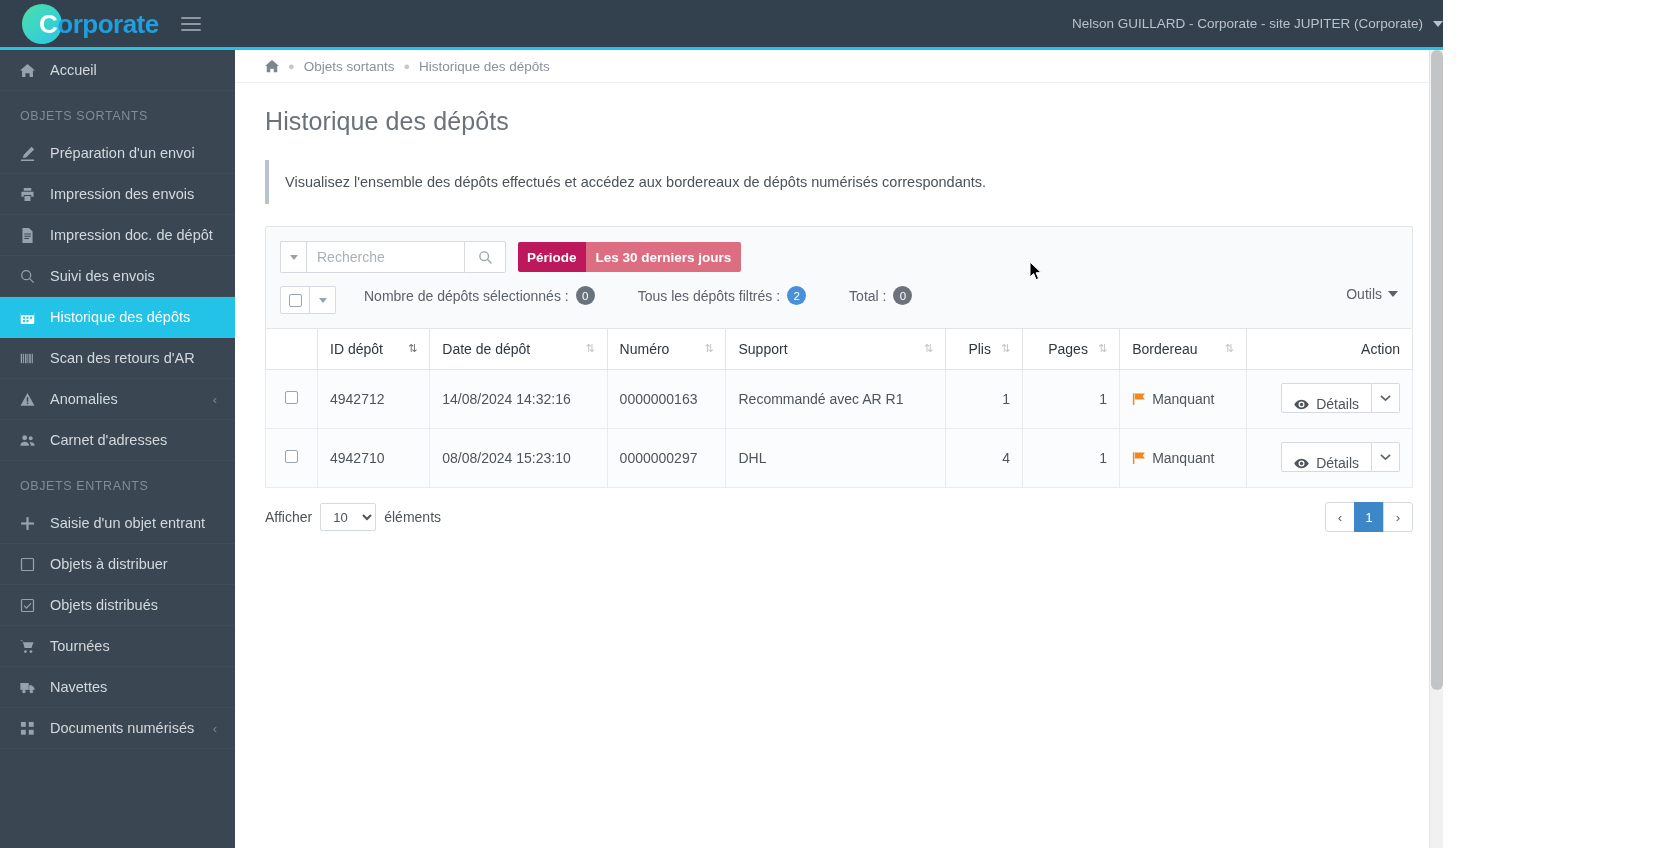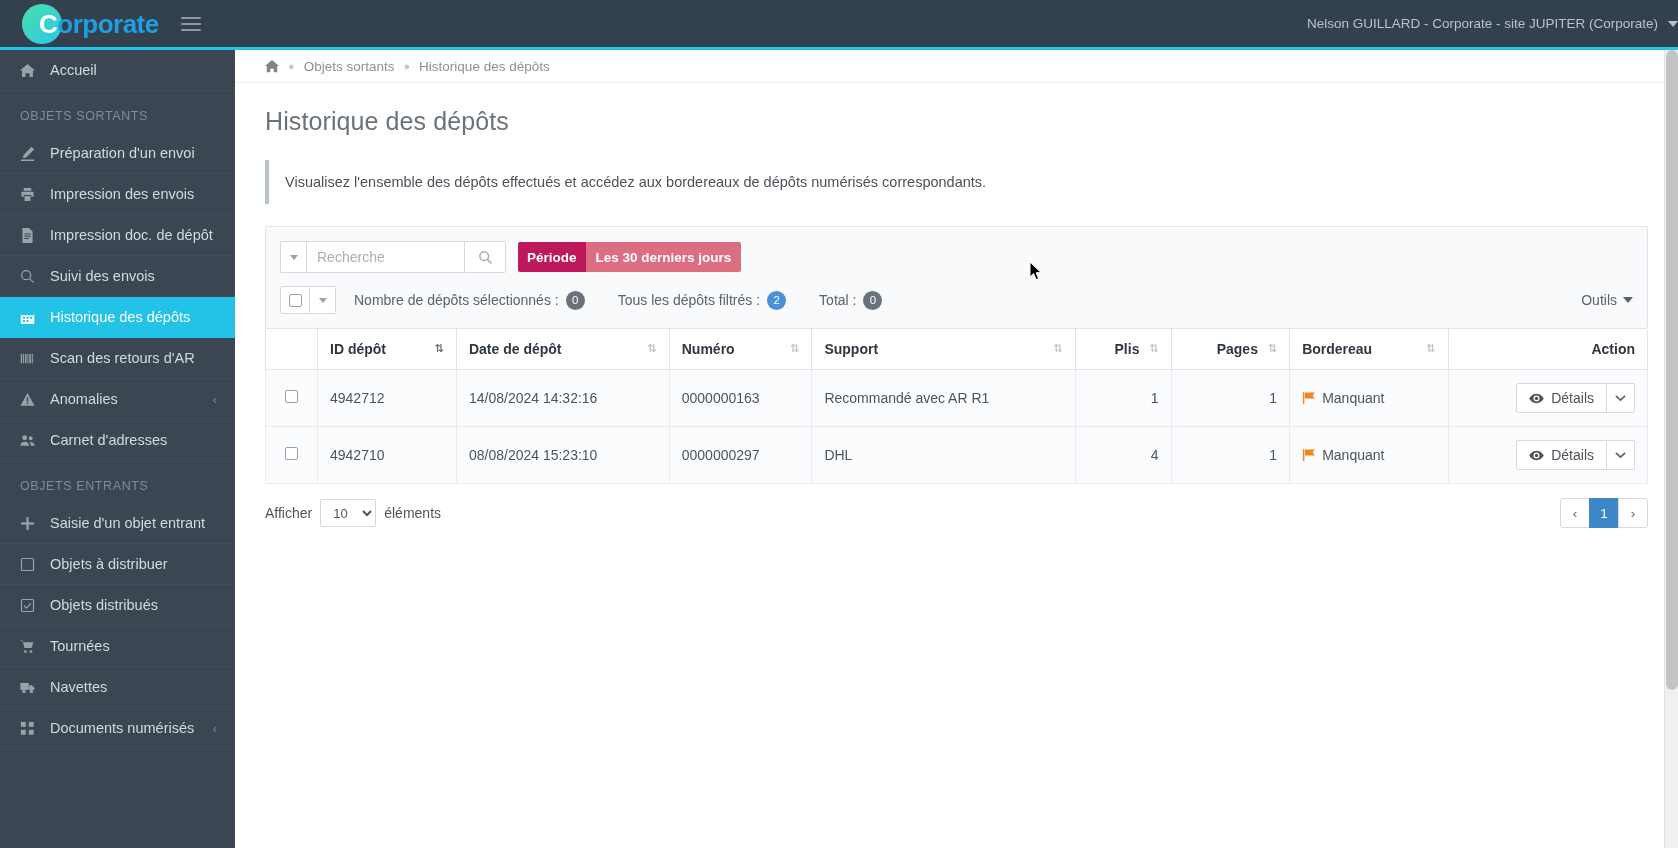--- a/index.html
+++ b/index.html
@@ -5,21 +5,21 @@
 <style>
   * { box-sizing: border-box; }
   html, body {
     margin: 0; padding: 0;
     width: 1678px; height: 848px;
     overflow: hidden;
     font-family: "Liberation Sans", "DejaVu Sans", sans-serif;
     background: #ffffff;
     color: #333;
   }
-  .app { position: relative; width: 1678px; height: 848px; display: flex; flex-direction: column; }
+  .app { position: relative; width: 1443px; height: 848px; display: flex; flex-direction: column; }
 
   
   .topbar {
     height: 50px; flex: 0 0 50px;
     background: #33414e;
     display: flex; align-items: center;
     border-bottom: 3px solid #22c3e6;
     position: relative; z-index: 30;
   }
   .brand {
@@ -150,22 +150,22 @@
   .tag-period .k {
     background: #be185d; color: #fff; font-size: 13.5px; font-weight: bold;
     display: flex; align-items: center; padding: 0 9px;
   }
   .tag-period .v {
     background: #dd6d80; color: #fff; font-size: 13.5px; font-weight: bold;
     display: flex; align-items: center; padding: 0 10px;
   }
 
   .toolbar-row {
-    display: flex; align-items: center;
-    padding: 0 14px 14px 14px; gap: 0px;
+    display: flex; align-items: flex-start;
+    padding: 0 14px 14px 14px; gap: 10px;
     font-size: 14px; color: #5b6269;
   }
   .chk-group { display: flex; height: 28px; margin-right: 18px; }
   .chk-box {
     width: 30px; border: 1px solid #d6dade; background: #fff;
     display: flex; align-items: center; justify-content: center;
     border-radius: 2px 0 0 2px; cursor: pointer;
   }
   .chk-box .sq { width: 13px; height: 13px; border: 1px solid #9aa2aa; border-radius: 2px; background: #fff; }
   .chk-drop {
@@ -186,21 +186,21 @@
   .badge.blue { background: #4a90d9; }
   .tools-btn {
     margin-left: auto; display: flex; align-items: center; gap: 6px;
     color: #5b6269; font-size: 14px; cursor: pointer;
   }
 
   
   .table-wrap { margin: 0 30px; }
   table.grid { width: 100%; border-collapse: collapse; font-size: 14px; }
   table.grid th {
-    background: #ffffff; color: #2f3740; font-size: 14px; font-weight: bold;
+    background: #ffffff; color: #2f3740; font-size: 14px; font-weight: normal;
     text-align: left; padding: 12px 12px; border: 1px solid #e2e5e8;
     border-top: none; white-space: nowrap; position: relative;
     vertical-align: middle;
   }
   table.grid th.num, table.grid td.num { text-align: right; }
   table.grid th.act { text-align: right; }
   table.grid td {
     padding: 13px 12px; border: 1px solid #e9ebee;
     color: #4d545b; vertical-align: middle; background: #fbfcfd;
   }
@@ -211,21 +211,21 @@
     float: right; color: #bfc5cb; font-size: 11px; line-height: 1;
     margin-left: 10px; margin-top: 2px; cursor: pointer; user-select: none;
   }
   .sort-ico.active { color: #6b7278; }
   .flag-ico { color: #f0881f; margin-right: 6px; display: inline-flex; vertical-align: -2px; }
   .cell-bordereau { white-space: nowrap; }
   .act-cell { text-align: right; white-space: nowrap; }
   .btn-group { display: inline-flex; height: 30px; }
   .btn-details {
     border: 1px solid #d6dade; background: #fff; color: #4d545b;
-    display: inline-flex; align-items: center; gap: 7px;
+    display: inline-flex; align-items: flex-end; gap: 7px;
     padding: 0 12px; font-size: 14px; cursor: pointer;
     border-radius: 2px 0 0 2px; font-family: inherit;
   }
   .btn-caret {
     border: 1px solid #d6dade; border-left: none; background: #fff;
     width: 28px; display: inline-flex; align-items: center; justify-content: center;
     border-radius: 0 2px 2px 0; cursor: pointer; color: #5b6269;
   }
 
   

